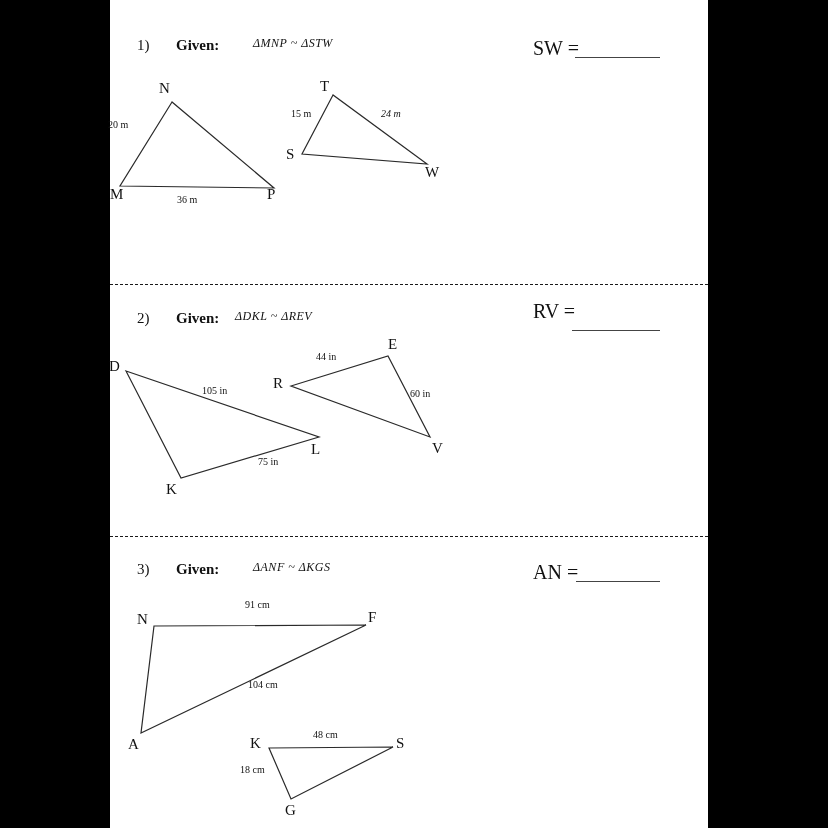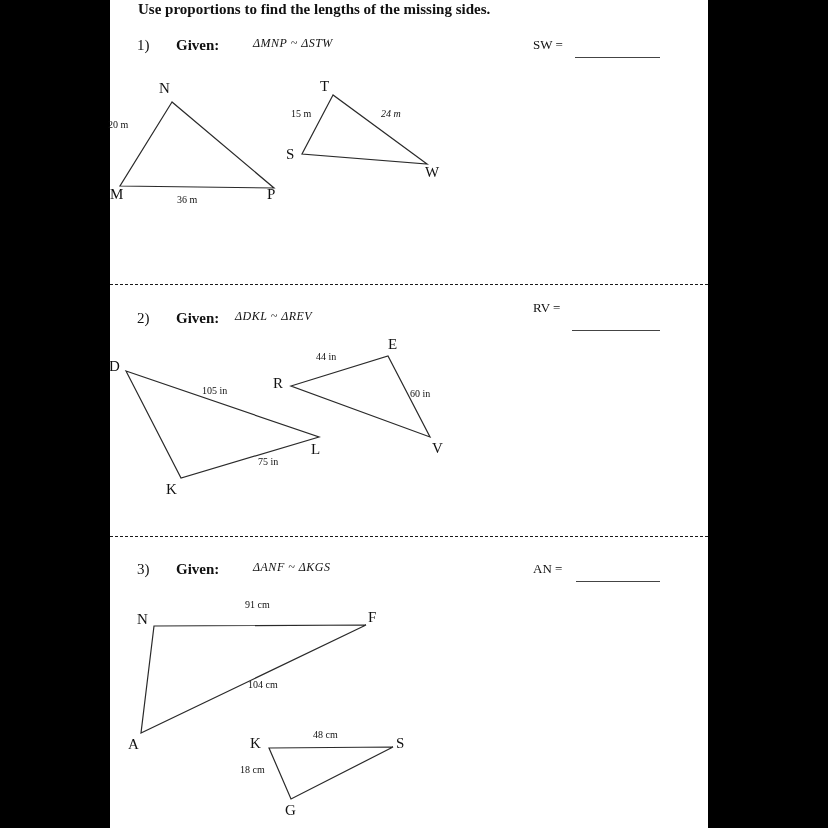--- a/index.html
+++ b/index.html
@@ -15,21 +15,21 @@
     position:absolute;
     left:110px;top:0;
     width:598px;height:828px;
     background:#fff;
   }
   .abs{position:absolute;white-space:nowrap;}
   .title{font-weight:bold;font-size:15px;}
   .pnum{font-size:15px;}
   .given{font-weight:bold;font-size:15px;}
   .stmt{font-style:italic;font-size:12px;letter-spacing:0.5px;}
-  .ans{font-size:13px;}
+  .ans{font-size:20px;}
   .blank{border-bottom:1px solid #444;height:17px;}
   .vlabel{font-size:15px;}
   .mlabel{font-size:10px;}
   .dash{border-top:1.5px dashed #1a1a1a;height:0;}
   svg.overlay{position:absolute;left:0;top:0;pointer-events:none;}
   svg polygon{fill:none;stroke:#2a2a2a;stroke-width:1.2;}
 </style>
 </head>
 <body>
 
@@ -38,21 +38,20 @@
 
   <svg class="overlay" width="828" height="828" viewBox="0 0 828 828">
     <polygon points="172,102 120,186 274,188"></polygon>
     <polygon points="333,95 302,154 427,164"></polygon>
     <polygon points="126,371 181,478 319,437"></polygon>
     <polygon points="291,386 388,356 430,437"></polygon>
     <polygon points="154,626 366,625 141,733"></polygon>
     <polygon points="269,748 393,747 291,799"></polygon>
   </svg>
 
-  <div class="abs title" style="left:138px;top:1px;">Use proportions to find the lengths of the missing sides.</div>
 
   <div class="abs pnum" style="left:137px;top:37px;">1)</div>
   <div class="abs given" style="left:176px;top:37px;">Given:</div>
   <div class="abs stmt" style="left:253px;top:36px;">ΔMNP ~ ΔSTW</div>
   <div class="abs ans" style="left:533px;top:37px;">SW =</div>
   <div class="abs blank" style="left:575px;top:40px;width:85px;"></div>
 
   <div class="abs vlabel" style="left:159px;top:80px;">N</div>
   <div class="abs mlabel" style="left:108px;top:119px;">20 m</div>
   <div class="abs vlabel" style="left:110px;top:186px;">M</div>

